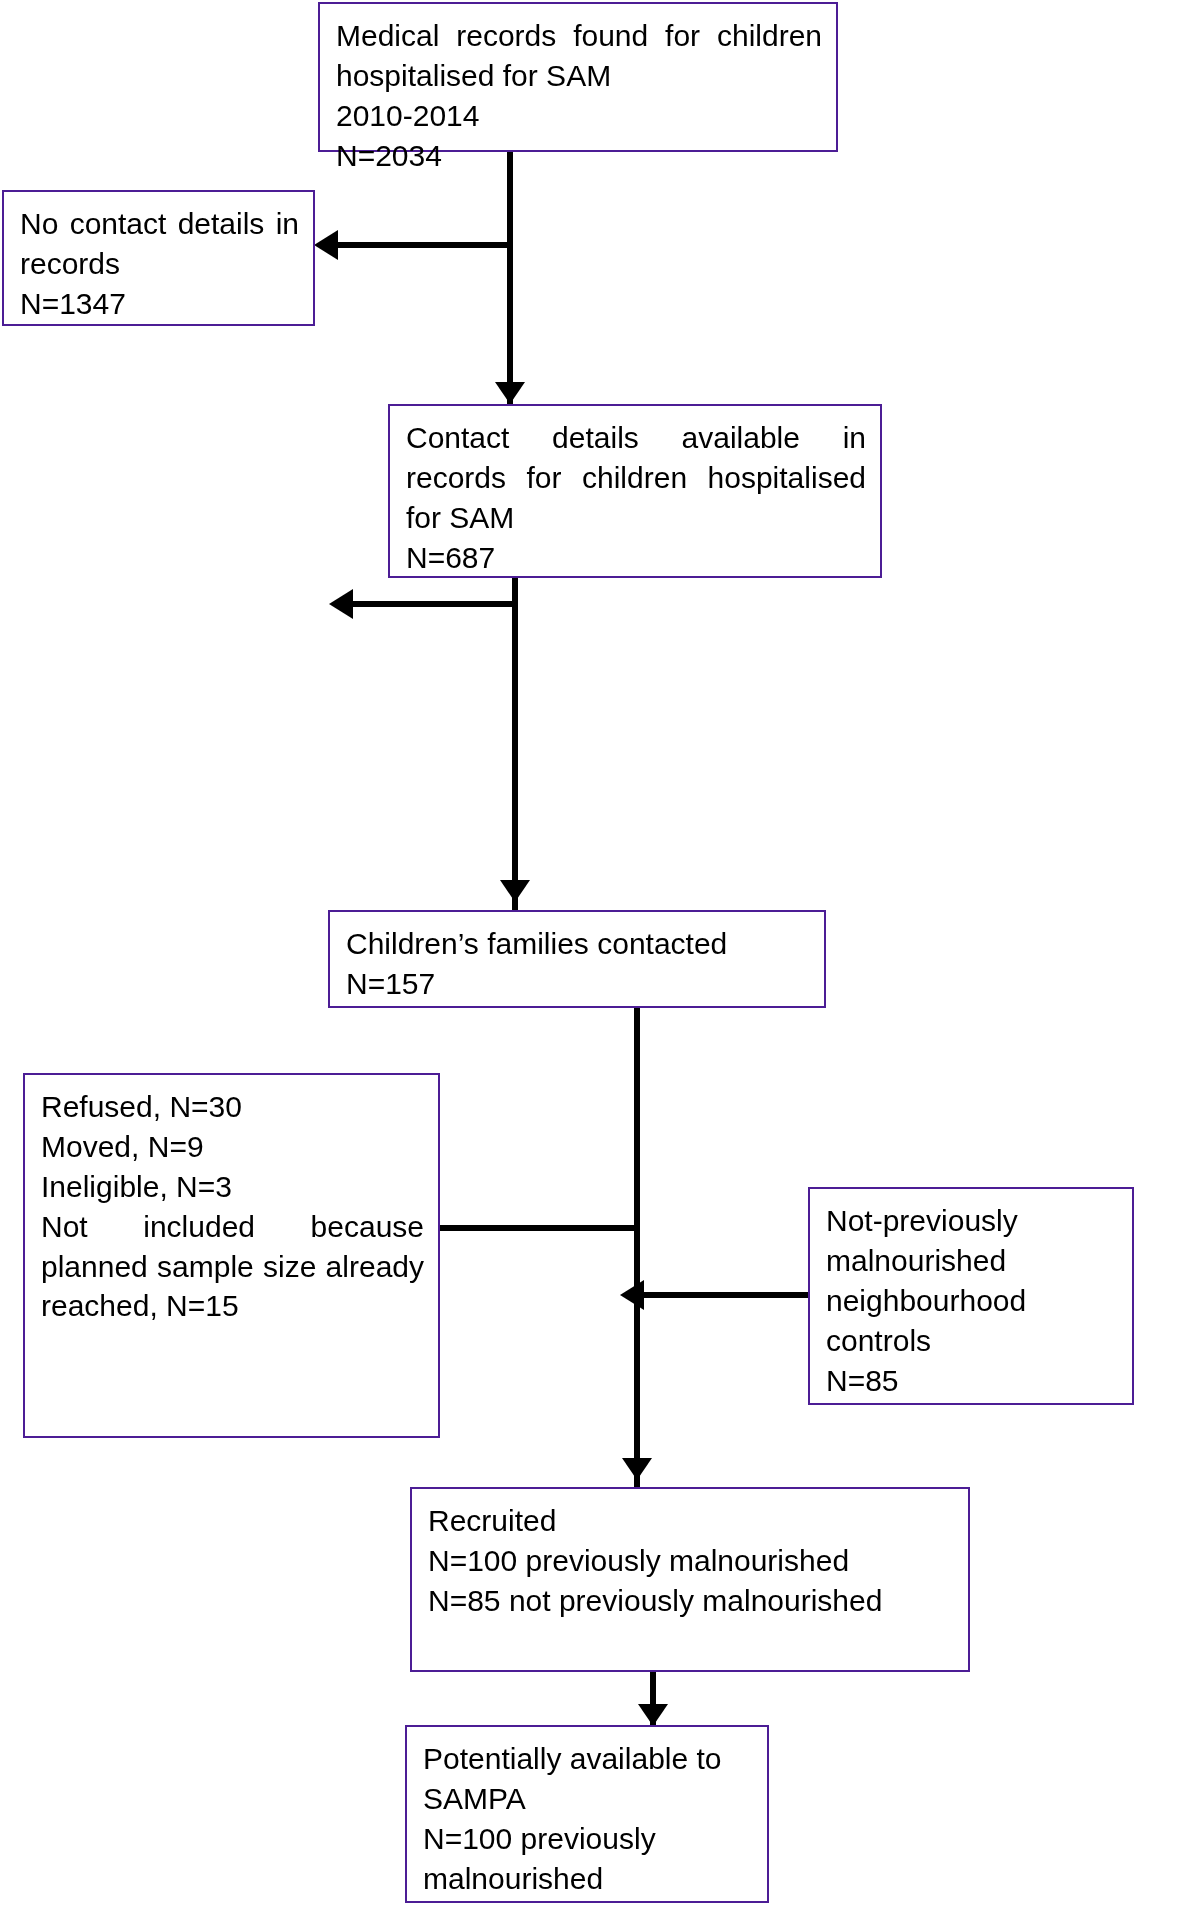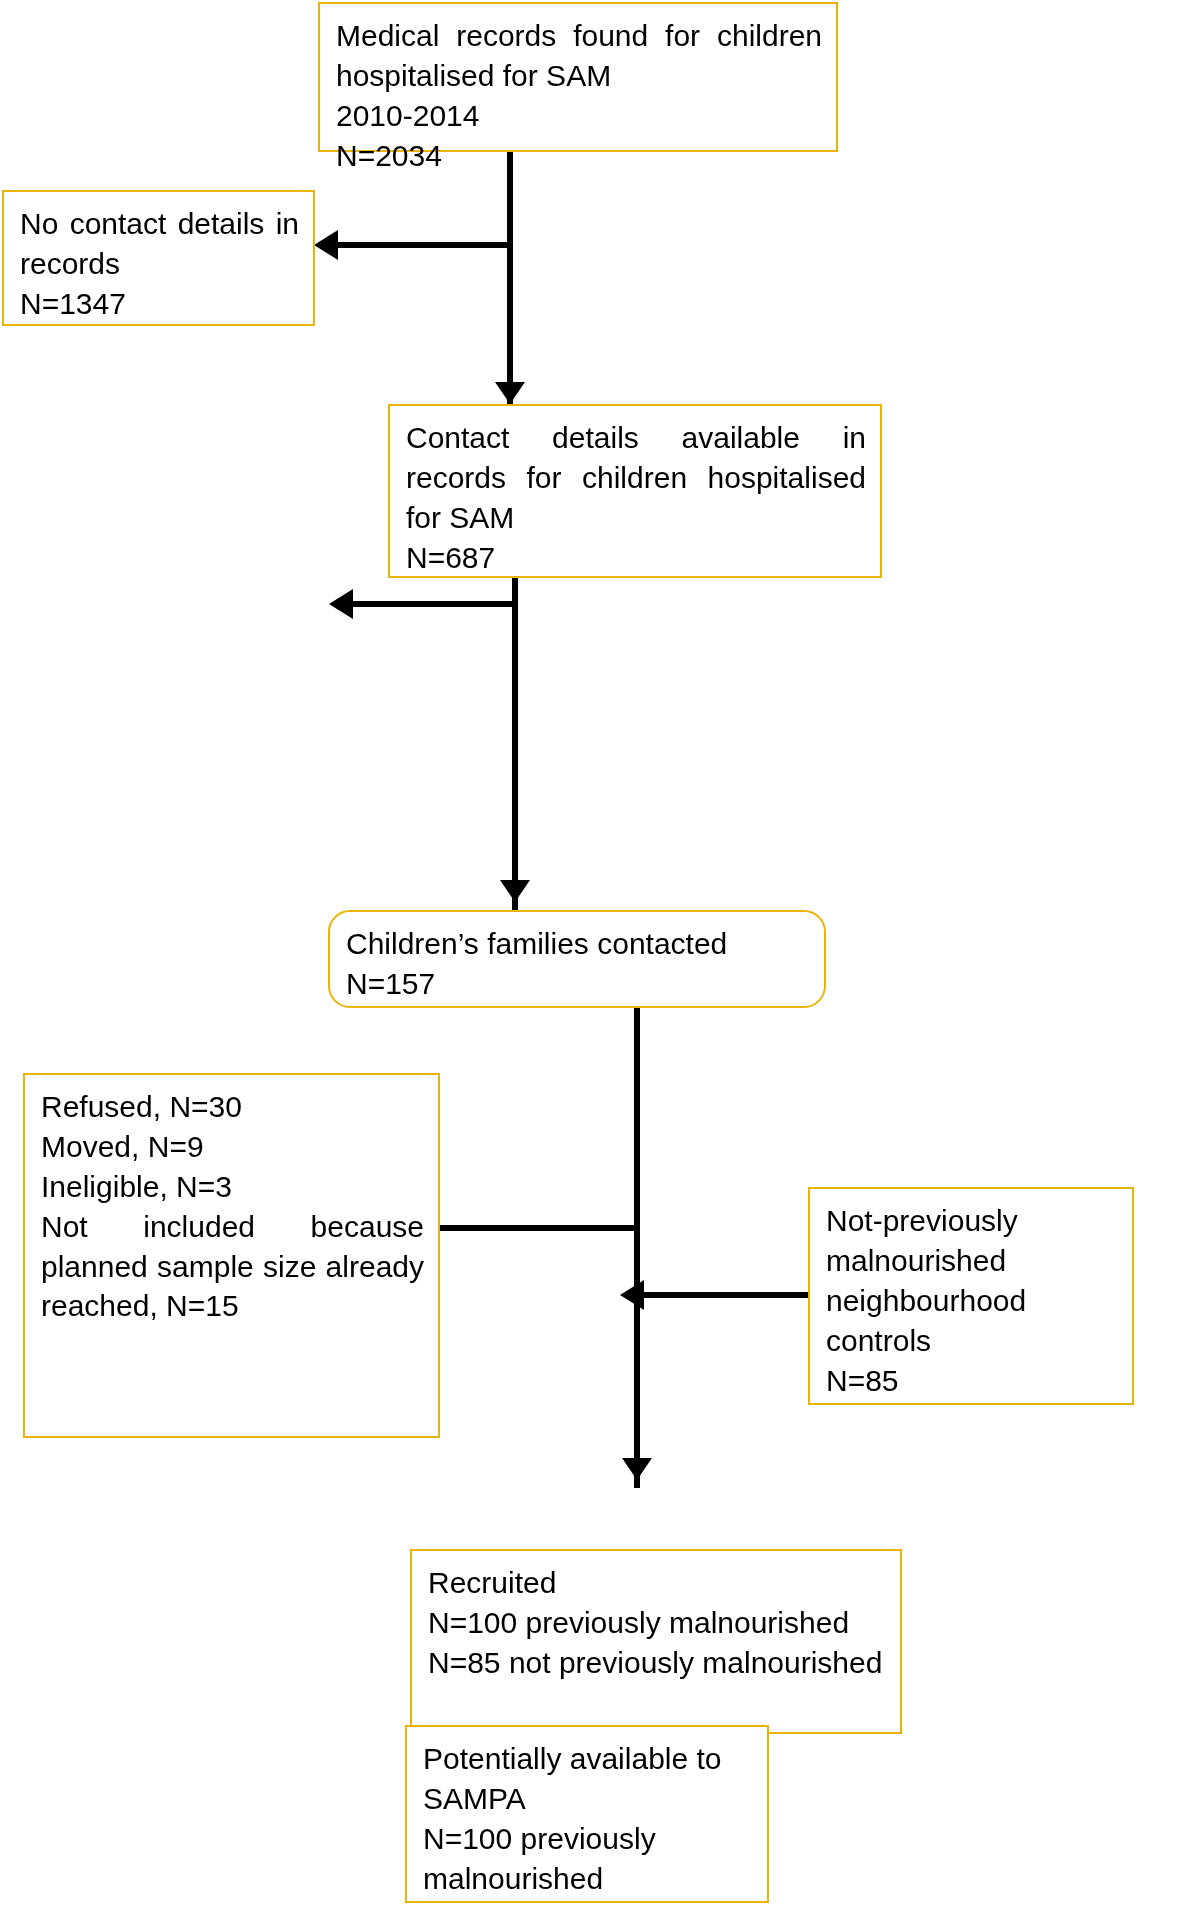--- a/index.html
+++ b/index.html
@@ -13,21 +13,21 @@
     width: 1181px;
     height: 1907px;
     background: #ffffff;
     font-family: "Liberation Sans", sans-serif;
     color: #000000;
     overflow: hidden;
   }
   .box {
     position: absolute;
     box-sizing: border-box;
-    border: 2px solid #eab308;
+    border: 2px solid #4c1d95;
     background: #ffffff;
     z-index: 3;
   }
   .box .txt {
     display: block;
     font-size: 30px;
     line-height: 1.33;
     color: #000000;
     white-space: pre-line;
   }
@@ -109,38 +109,38 @@
     <span class="txt">No contact details in records
 N=1347</span>
   </div>
 
   <div class="box pad justify" style="left:388px; top:404px; width:494px; height:174px;">
     <span class="txt">Contact details available in records for children hospitalised for SAM
 N=687</span>
   </div>
 
 
-  <div class="box pad" style="left:328px; top:910px; width:498px; height:98px;border-radius:22px;">
+  <div class="box pad" style="left:328px; top:910px; width:498px; height:98px;">
     <span class="txt">Children’s families contacted
 N=157</span>
   </div>
 
   <div class="box pad justify" style="left:23px; top:1073px; width:417px; height:365px;">
     <span class="txt">Refused, N=30
 Moved, N=9
 Ineligible, N=3
 Not included because planned sample size already reached, N=15</span>
   </div>
 
   <div class="box pad" style="left:808px; top:1187px; width:326px; height:218px;">
     <span class="txt">Not-previously malnourished neighbourhood controls
 N=85</span>
   </div>
 
-  <div class="box pad" style="left:410px; top:1549px; width:492px; height:185px;">
+  <div class="box pad" style="left:410px; top:1487px; width:560px; height:185px;">
     <span class="txt">Recruited
 N=100 previously malnourished
 N=85 not previously malnourished</span>
   </div>
 
   <div class="box pad" style="left:405px; top:1725px; width:364px; height:178px;">
     <span class="txt">Potentially available to SAMPA
 N=100 previously malnourished
 N=85 not previously malnourished</span>
   </div>

